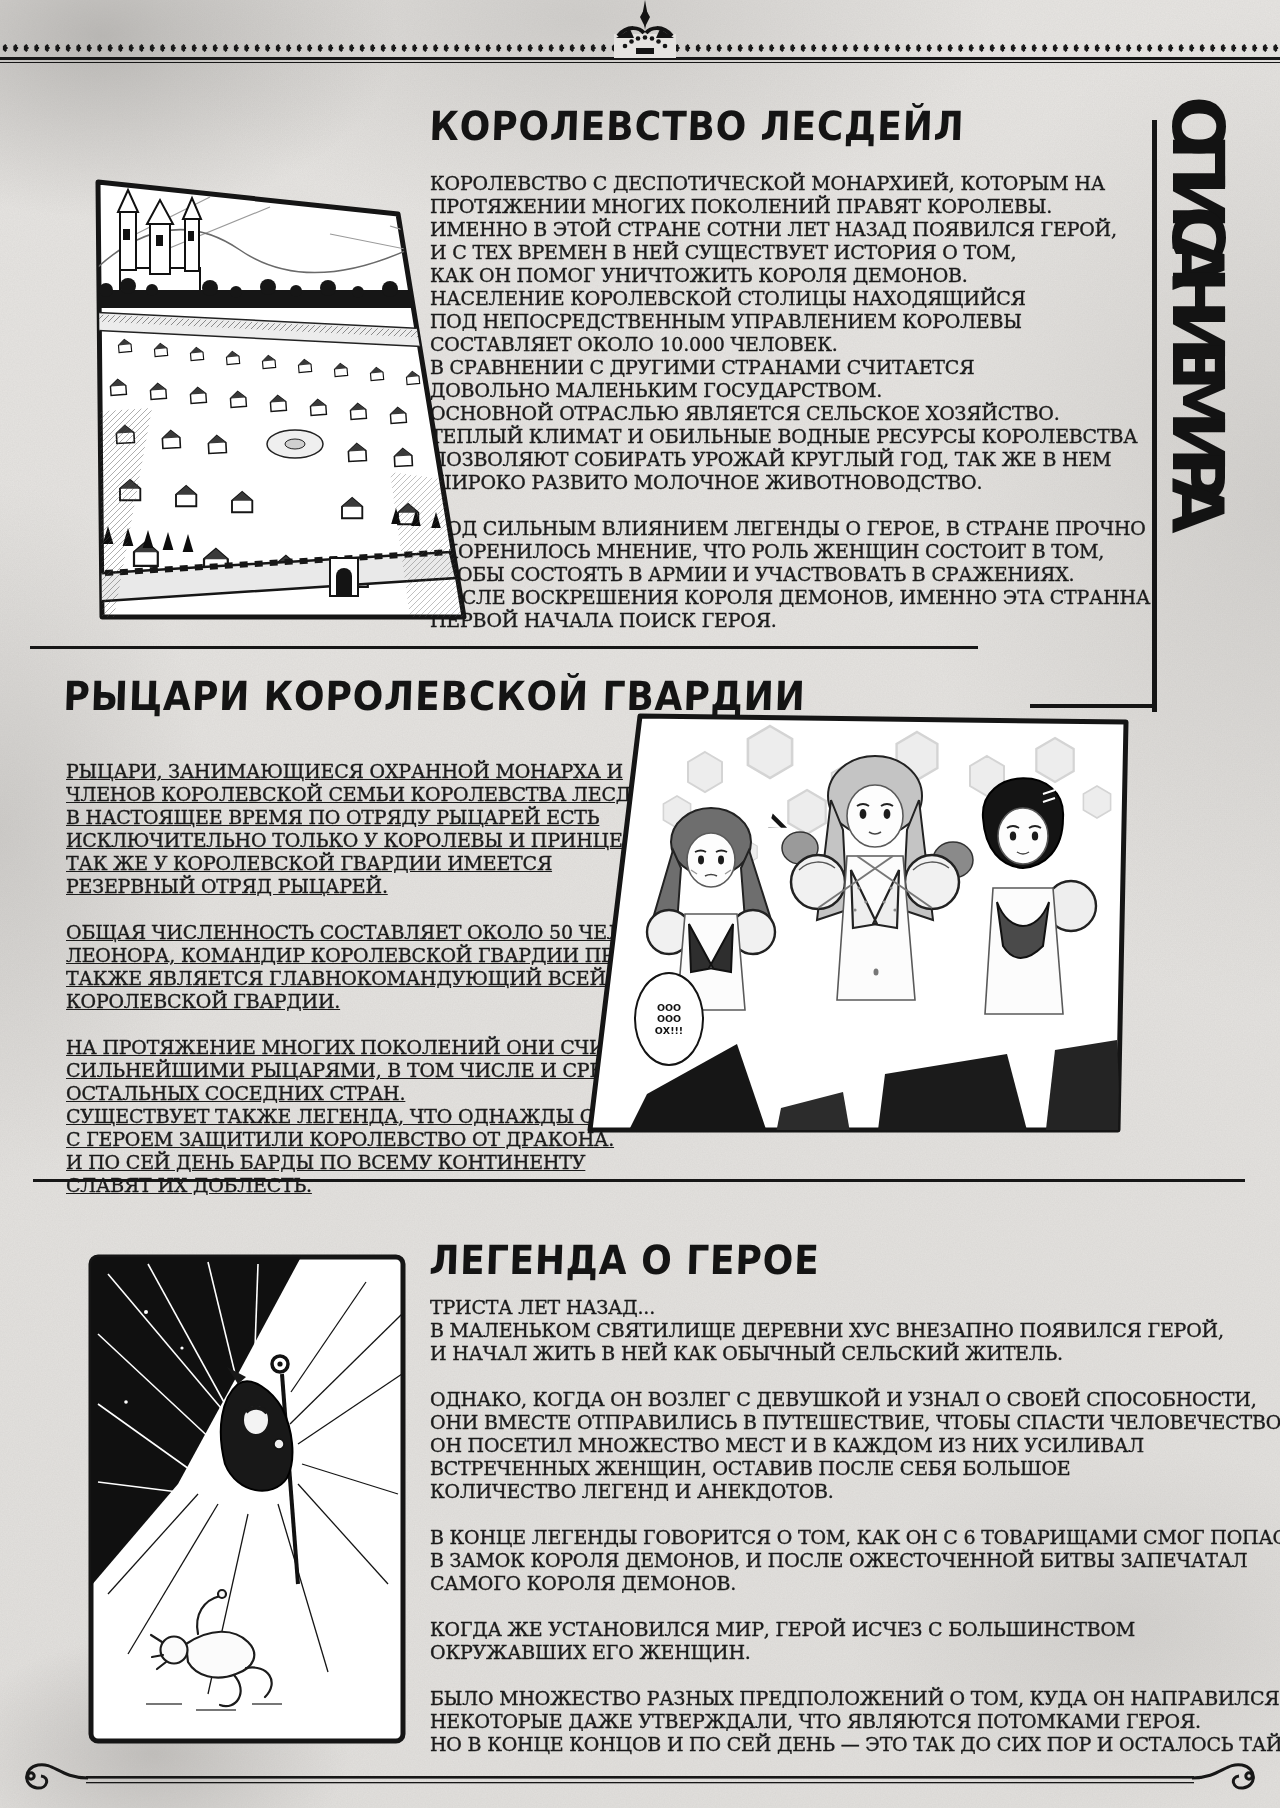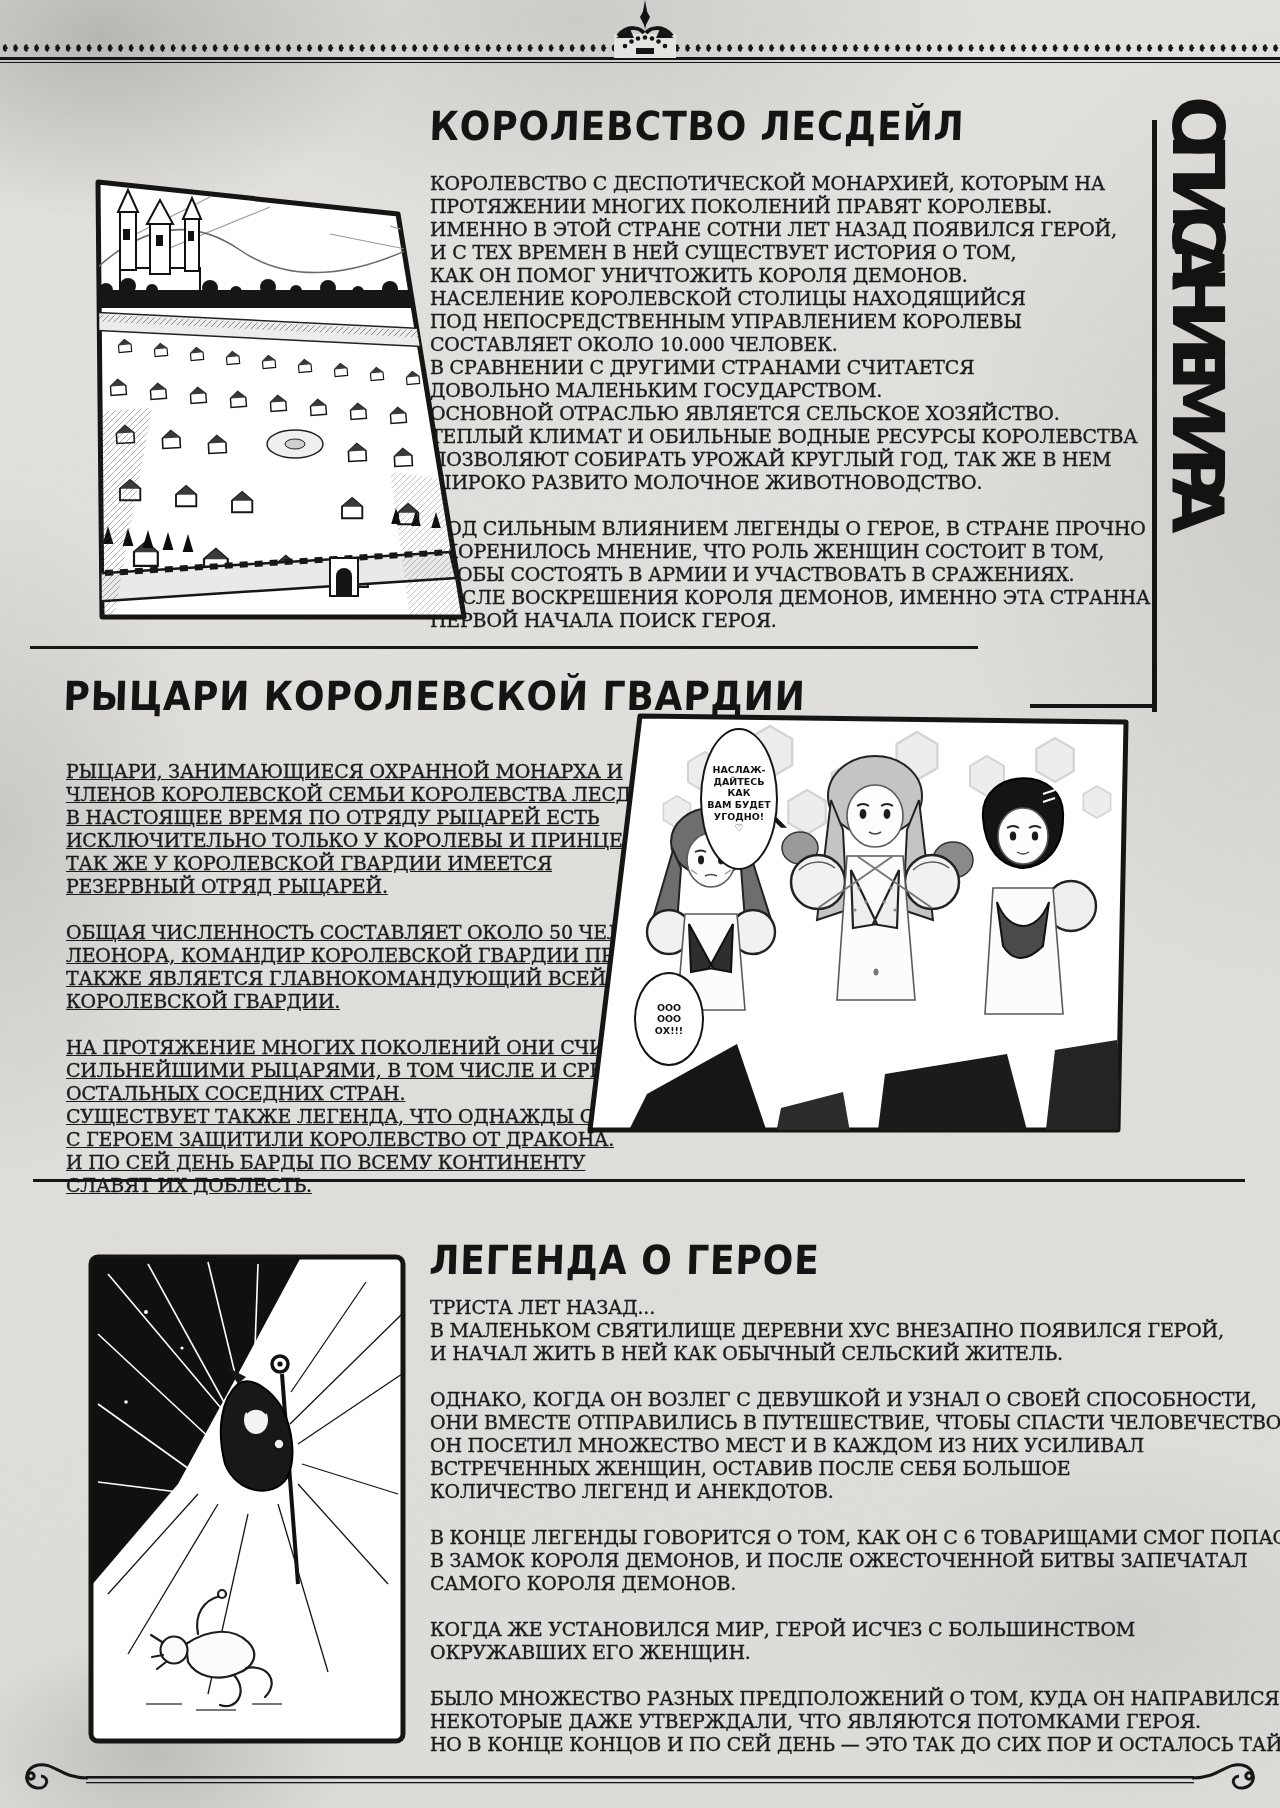--- a/index.html
+++ b/index.html
@@ -340,27 +340,20 @@
 
       <polygon points="62,384 152,334 184,428 40,428" fill="#161616"></polygon>
       <polygon points="300,364 422,344 444,428 292,428" fill="#1b1b1b"></polygon>
       <polygon points="196,398 258,382 266,428 190,428" fill="#2c2c2c"></polygon>
       <polygon points="470,340 532,330 536,428 460,428" fill="#242424"></polygon>
     </g>
   </svg>
 
   <div class="tail-b"></div>
   <div class="tail-w"></div>
-  <div class="bubble bub-main">
-    <span>НАСЛАЖ-
-ДАЙТЕСЬ КАК
-ВАМ БУДЕТ
-УГОДНО!
-♡</span>
-  </div>
   <div class="bubble bub-side">
     <span>ООО
 ООО
 ОХ!!!</span>
   </div>
 
   <div class="sep3"></div>
   <h1 class="h-title t3">ЛЕГЕНДА О ГЕРОЕ</h1>
   <div class="body b3">ТРИСТА ЛЕТ НАЗАД...
 В МАЛЕНЬКОМ СВЯТИЛИЩЕ ДЕРЕВНИ ХУС ВНЕЗАПНО ПОЯВИЛСЯ ГЕРОЙ,

